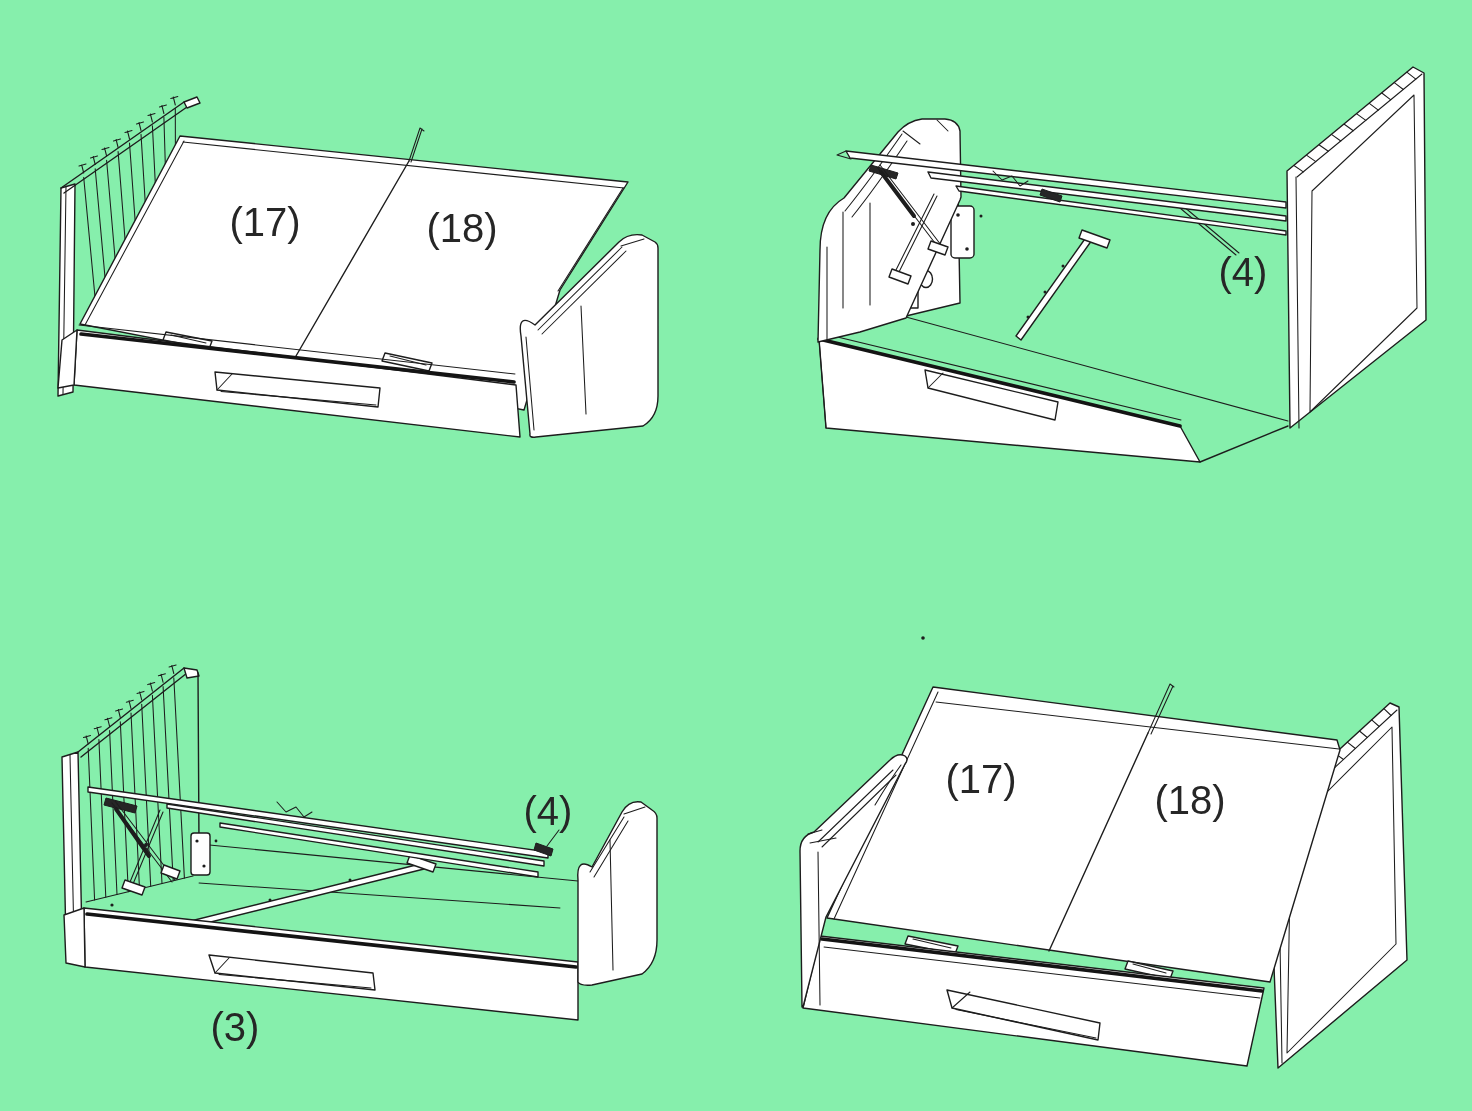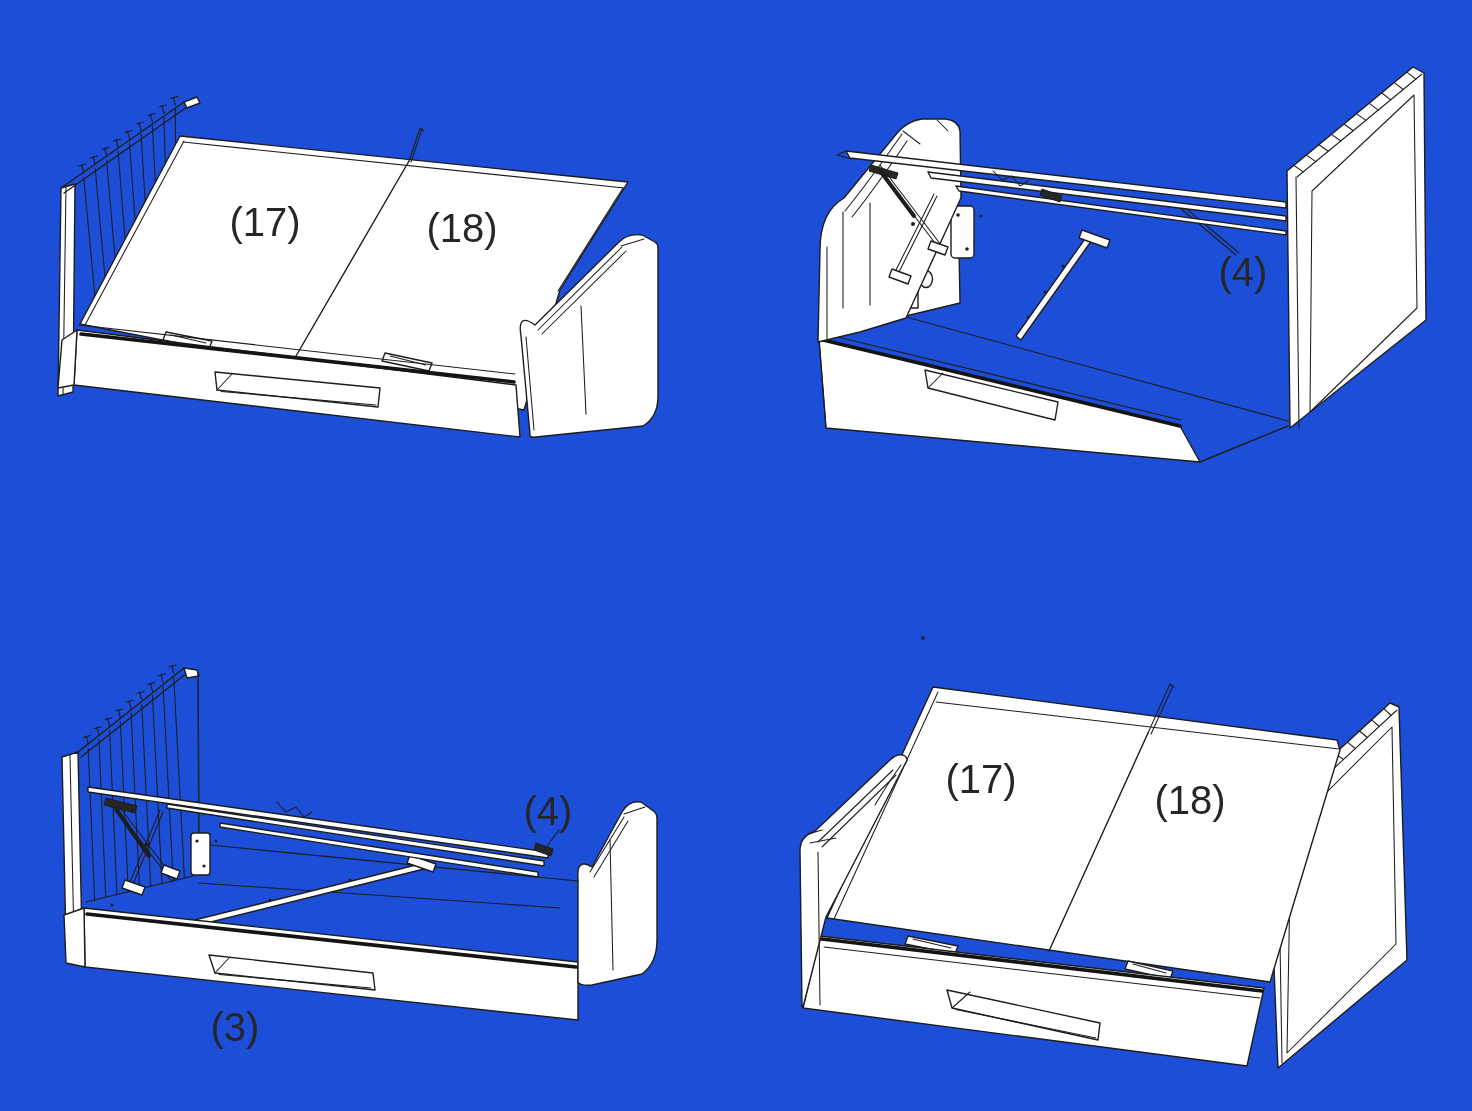--- a/index.html
+++ b/index.html
@@ -1,16 +1,16 @@
 <!DOCTYPE html>
 <html><head>
 <meta charset="utf-8">
 <style>
   html,body{margin:0;padding:0;background:#ffffff;}
-  .page{position:relative;width:1472px;height:1111px;background:#1d4ed8;overflow:hidden;
+  .page{position:relative;width:1472px;height:1111px;background:#86efac;overflow:hidden;
         font-family:"Liberation Sans",sans-serif;}
   svg{display:block;}
   .ln{fill:none;stroke:#1d1d1d;stroke-width:1.4;stroke-linejoin:round;stroke-linecap:round;}
   .lnthin{fill:none;stroke:#1d1d1d;stroke-width:1.05;stroke-linejoin:round;stroke-linecap:round;}
   .lnthick{fill:none;stroke:#141414;stroke-width:3.6;stroke-linecap:round;}
   .wfill{fill:#ffffff;stroke:#1d1d1d;stroke-width:1.4;stroke-linejoin:round;}
   .dark{fill:#262626;stroke:#1d1d1d;stroke-width:1;stroke-linejoin:round;}
   .dot{fill:#1d1d1d;stroke:none;}
   .plabel{font-family:"Liberation Sans",sans-serif;font-size:40px;fill:#262626;
           text-anchor:middle;font-weight:400;}

